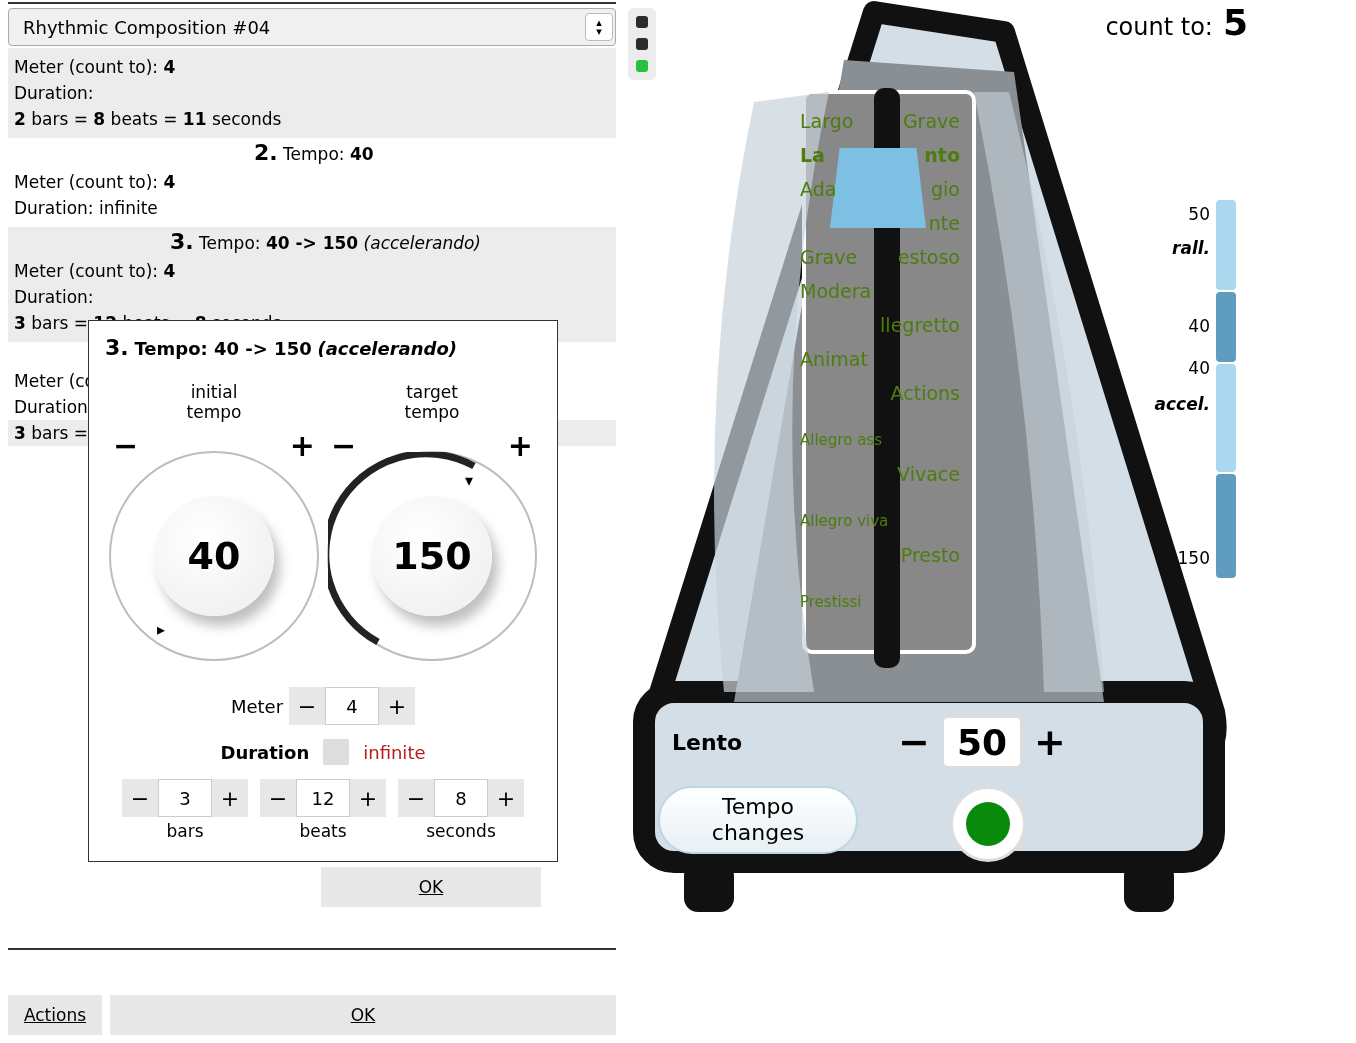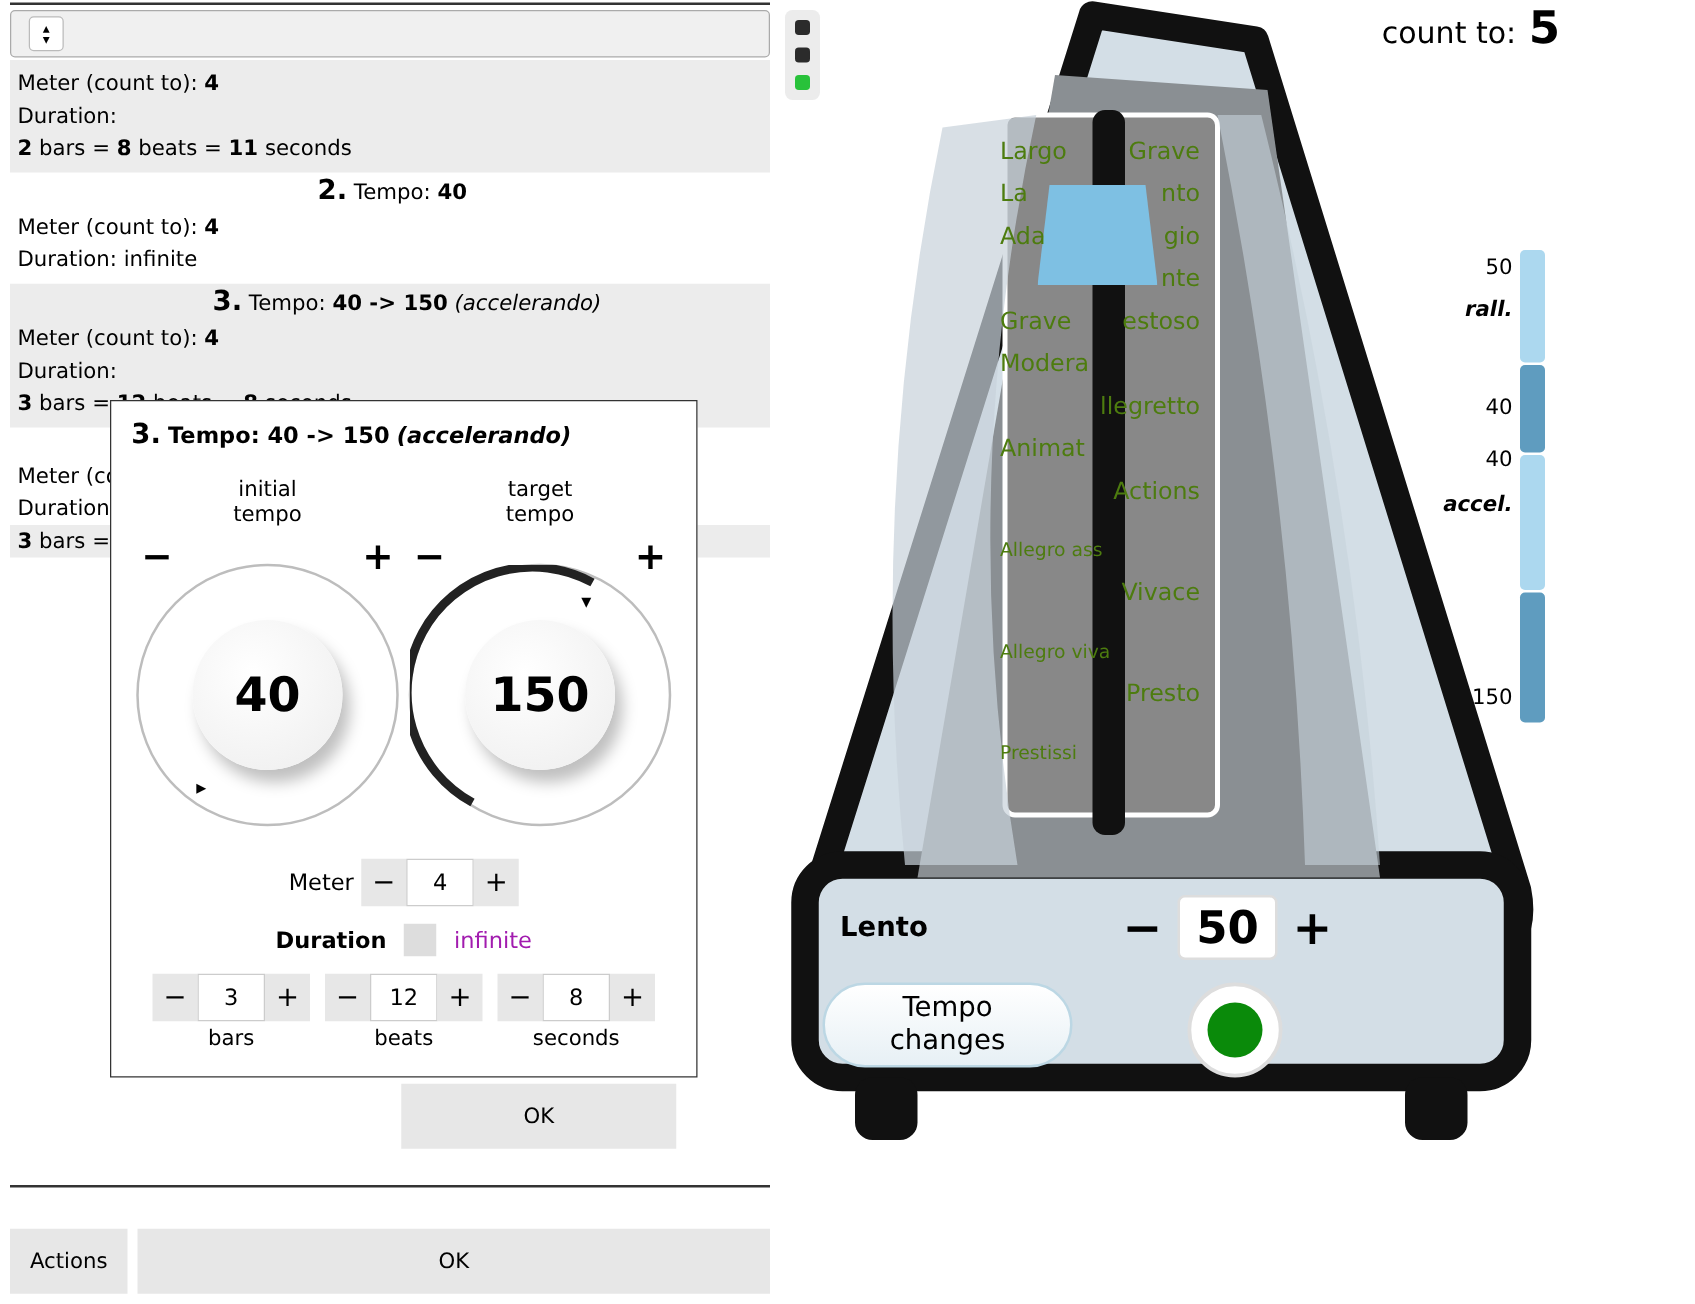--- a/index.html
+++ b/index.html
@@ -54,22 +54,23 @@
   .bottom-bar {
     position: absolute;
     bottom: 8px; left: 8px;
     width: 608px;
     display: flex; gap: 8px;
   }
   .btn {
     background: #e7e7e7;
     border: none;
     font-size: 17px;
-    height: 52px;
+    height: 40px;
     cursor: pointer;
+    text-decoration: underline;
   }
   .btn-actions { width: 94px; }
   .btn-ok { flex: 1; width: 290px; }
 
   
   .dialog {
     position: absolute;
     left: 88px; top: 320px;
     width: 470px; height: 542px;
     background: #fff;
@@ -111,21 +112,21 @@
     background: #e7e7e7; border: none; font-size: 22px; font-weight: 500; cursor: pointer;
   }
   .stepper input {
     width: 54px; height: 38px;
     border: 1px solid #ccc; text-align: center; font-size: 18px;
   }
   .dur-label-row { display: flex; align-items: center; justify-content: center; gap: 14px; font-size: 18px; font-weight: 700; margin-top: 14px; }
   .dur-label-row .chk {
     width: 26px; height: 26px; background: #ddd;
   }
-  .dur-label-row .inf { color: #a21caf; font-weight: 400; }
+  .dur-label-row .inf { color: #b91c1c; font-weight: 400; }
   .dur-row { display: flex; justify-content: center; gap: 12px; margin-top: 14px; }
   .dur-col { display: flex; flex-direction: column; align-items: center; gap: 4px; font-size: 17px; }
   .dialog-ok { display: flex; justify-content: flex-end; margin-top: 26px; }
   .dialog-ok .btn { width: 220px; }
 
   
   .status-lights {
     position: absolute;
     left: 628px; top: 8px;
     width: 28px;
@@ -187,21 +188,21 @@
   .play-btn .circle { width: 44px; height: 44px; border-radius: 50%; background: #0a8a0a; }
 
   
   .scale {
     position: absolute; left: 800px; top: 104px;
     width: 160px;
     color: #4d7c0f; font-size: 19px;
     line-height: 34px;
   }
   .scale .row { display: flex; justify-content: space-between; }
-  .scale .bold { font-weight: 400; }
+  .scale .bold { font-weight: 700; }
   .scale .sm { font-size: 15px; margin-top: 13px; }
 
   .weight {
     position: absolute; left: 830px; top: 148px;
     width: 96px; height: 80px;
     background: #7ec0e3;
   }
 
   
   .timeline {
@@ -210,20 +211,21 @@
   }
   .tseg { position: absolute; left: 0; width: 20px; border-radius: 4px; }
   .tlabel { position: absolute; right: 36px; font-size: 17px; }
   .tlabel.it { font-style: italic; font-weight: 700; }
 </style>
 </head>
 <body>
 
 <div class="left-panel">
   <div class="title-row">
+    <input value="Rhythmic Composition #04" style="">
     <div class="updown">
       <span>▴</span>
       <span>▾</span>
     </div>
   </div>
 
   <div class="step shade">
     <div class="step-meta">
       Meter (count to): <b>4</b><br>
       Duration:<br>

